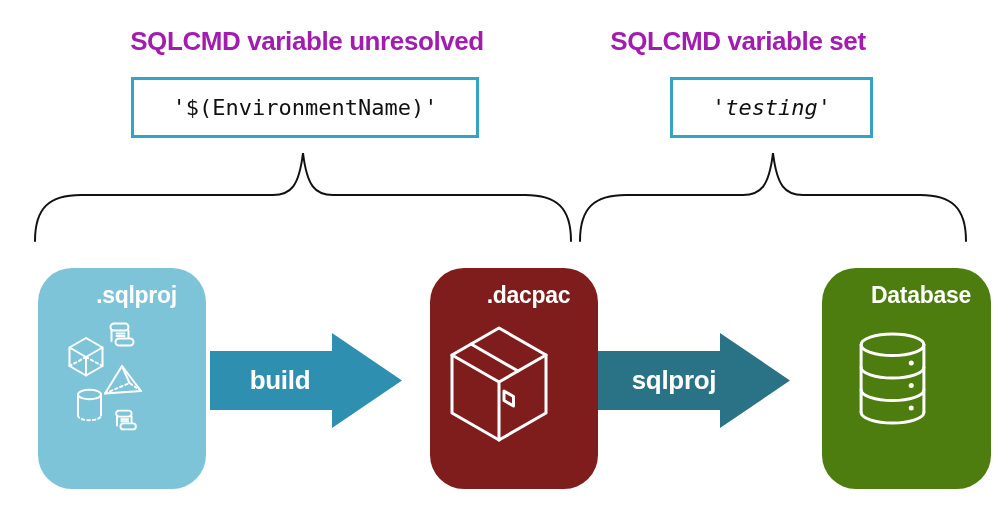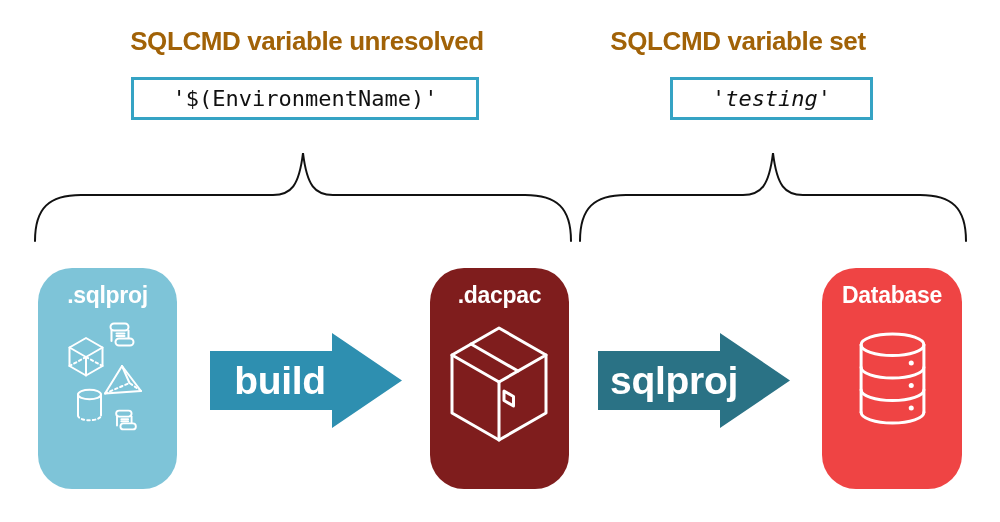--- a/index.html
+++ b/index.html
@@ -2,51 +2,52 @@
 <html><head>
 <meta charset="utf-8">
 <style>
   html,body { margin:0; padding:0; background:#ffffff; }
   .canvas {
     position:relative; width:1000px; height:522px; background:#ffffff;
     font-family:"Liberation Sans", sans-serif; overflow:hidden;
   }
   .heading {
     position:absolute; top:26px; font-size:26px; font-weight:bold;
-    color:#a16207; text-align:center; letter-spacing:-0.4px; white-space:nowrap;
+    color:#a21caf; text-align:center; letter-spacing:-0.4px; white-space:nowrap;
   }
   .heading-left  { left:107px; width:400px; }
   .heading-right { left:588px; width:300px; }
   .codebox {
-    position:absolute; top:77px; height:43px; box-sizing:border-box;
+    position:absolute; top:77px; height:61px; box-sizing:border-box;
     border:3px solid #35A3C4; background:#ffffff;
     display:flex; align-items:center; justify-content:center;
     font-family:"DejaVu Sans Mono", monospace; font-size:22px; color:#111111;
     white-space:nowrap;
   }
   .codebox-left  { left:131px; width:348px; }
   .codebox-right { left:670px; width:203px;font-style:italic; }
   .brace { position:absolute; top:148px; }
   .brace path { fill:none; stroke:#111111; stroke-width:2; stroke-linecap:round; }
   .stage {
     position:absolute; top:268px; width:139px; height:221px;
     border-radius:34px;
+    padding-left:29px;
   }
   .stage-label {
     margin-top:14px; text-align:center; color:#ffffff;
     font-size:23px; font-weight:bold; letter-spacing:-0.3px;
   }
   .icon-svg { position:absolute; }
   .icon-svg * { vector-effect:none; }
   .outline { fill:none; stroke:#ffffff; stroke-linecap:round; stroke-linejoin:round; }
   .arrow-svg { position:absolute; top:331px; }
   .arrow-label {
     position:absolute; top:331px; height:99px;
     display:flex; align-items:center; justify-content:center;
-    color:#ffffff; font-size:39px; font-weight:bold; letter-spacing:-0.3px;
+    color:#ffffff; font-size:26px; font-weight:bold; letter-spacing:-0.3px;
   }
   .arrow-label-build  { left:210px; width:140px; }
   .arrow-label-deploy { left:598px; width:152px; }
   .iconcluster { position:absolute; left:20px; top:50px; width:105px; height:125px; }
 </style>
 </head>
 <body>
 
 <div class="canvas">
 
@@ -125,21 +126,21 @@
         <polygon points="60,68 69.5,73.5 69.5,83 60,77.5"></polygon>
       </g>
     </svg>
   </div>
 
   <svg class="arrow-svg" style="left:598px" width="195" height="99" viewBox="0 0 195 99">
     <polygon points="0,20 122,20 122,2 192,49.5 122,97 122,79 0,79" fill="#2A7285"></polygon>
   </svg>
   <div class="arrow-label arrow-label-deploy">sqlproj</div>
 
-  <div class="stage" style="left: 822px; width: 140px; background-color: #ef4444;">
+  <div class="stage" style="left: 822px; width: 140px; background-color: #4d7c0f;">
     <div class="stage-label">Database</div>
     <svg class="icon-svg" style="left:33px;top:62px" width="75" height="97" viewBox="0 0 80 100">
       <g class="outline" stroke-width="3.2">
         <ellipse cx="40" cy="14" rx="33.5" ry="11.5"></ellipse>
         <path d="M6.5,14 V86 M73.5,14 V86"></path>
         <path d="M6.5,86 a33.5,11.5 0 0 0 67,0"></path>
         <path d="M6.5,38 a33.5,11.5 0 0 0 67,0"></path>
         <path d="M6.5,62 a33.5,11.5 0 0 0 67,0"></path>
       </g>
       <g fill="#ffffff" stroke="none">

